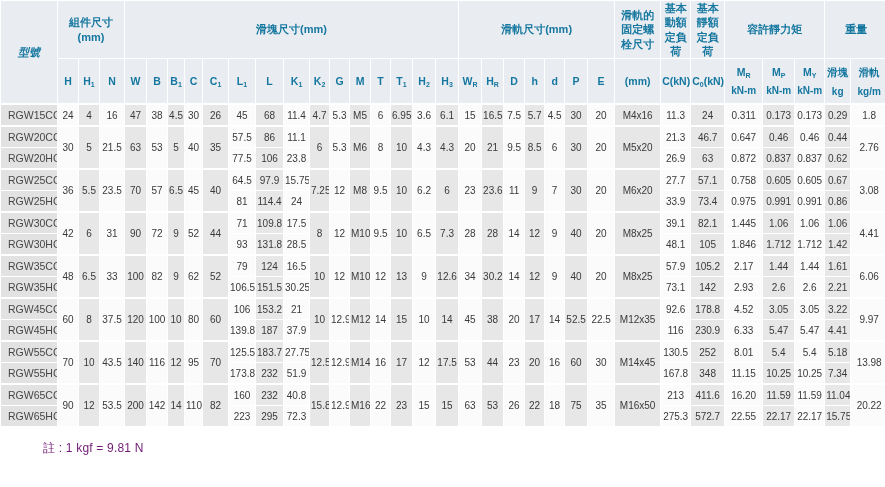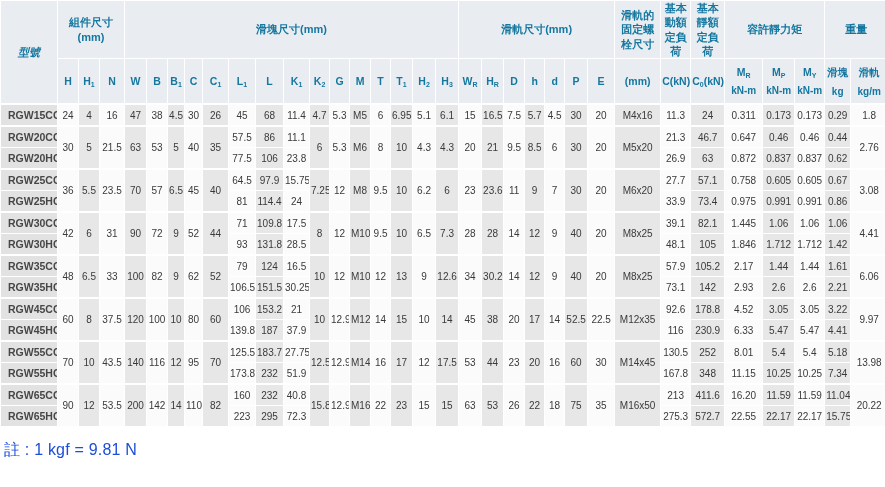--- a/index.html
+++ b/index.html
@@ -22,28 +22,28 @@
     font-weight:bold;
   }
   thead tr.grp-row th{height:56px;font-size:11px;line-height:1.3;white-space:pre-line;}
   thead tr.sub-row th{height:44px;font-size:10.5px;}
   thead tr.sub-row th .unit{display:block;font-size:10px;margin-top:6px;font-weight:bold;}
   thead tr:last-child th{border-bottom:2px solid #fff;}
   th.model-hd{font-size:11.5px;font-style:italic;}
   sub{font-size:7px;vertical-align:-2px;}
   tbody td{height:20px;font-size:10px;color:#3a3a3a;}
   tbody td.c-model{
-    background:var(--model-bg,#e2e2e2);color:#474747;font-weight:bold;
+    background:var(--model-bg,#e2e2e2);color:#474747;font-weight:normal;
     font-size:10.5px;text-align:left;padding-left:7px;
   }
   tbody td.c-even{background:var(--stripe-gray,#e7e7e7);}
   tbody td.c-odd{background:var(--stripe-light,#fbfbfb);}
   tbody tr.gs td{border-top:2px solid #ffffff;}
   .note{
-    font-size:16px;color:#1d4ed8;padding:13px 4px 0 4px;letter-spacing:.2px;
+    font-size:12px;color:#701a75;padding:13px 4px 0 4px;letter-spacing:.2px;margin-left:39px;
   }
 </style>
 </head>
 <body>
 
 <div class="page">
   <table class="spec">
     <colgroup>
         <col style="width: 57px;">
         <col style="width: 21px;">
@@ -147,21 +147,21 @@
           <td rowspan="1" class="c-odd">30</td>
           <td rowspan="1" class="c-even">26</td>
           <td class="c-odd">45</td>
           <td class="c-even">68</td>
           <td class="c-odd">11.4</td>
           <td rowspan="1" class="c-even">4.7</td>
           <td rowspan="1" class="c-odd">5.3</td>
           <td rowspan="1" class="c-even">M5</td>
           <td rowspan="1" class="c-odd">6</td>
           <td rowspan="1" class="c-even">6.95</td>
-          <td rowspan="1" class="c-odd">5.1</td>
+          <td rowspan="1" class="c-odd">3.6</td>
           <td rowspan="1" class="c-even">6.1</td>
           <td rowspan="1" class="c-odd">15</td>
           <td rowspan="1" class="c-even">16.5</td>
           <td rowspan="1" class="c-odd">7.5</td>
           <td rowspan="1" class="c-even">5.7</td>
           <td rowspan="1" class="c-odd">4.5</td>
           <td rowspan="1" class="c-even">30</td>
           <td rowspan="1" class="c-odd">20</td>
           <td rowspan="1" class="c-even">M4x16</td>
           <td class="c-odd">11.3</td>

